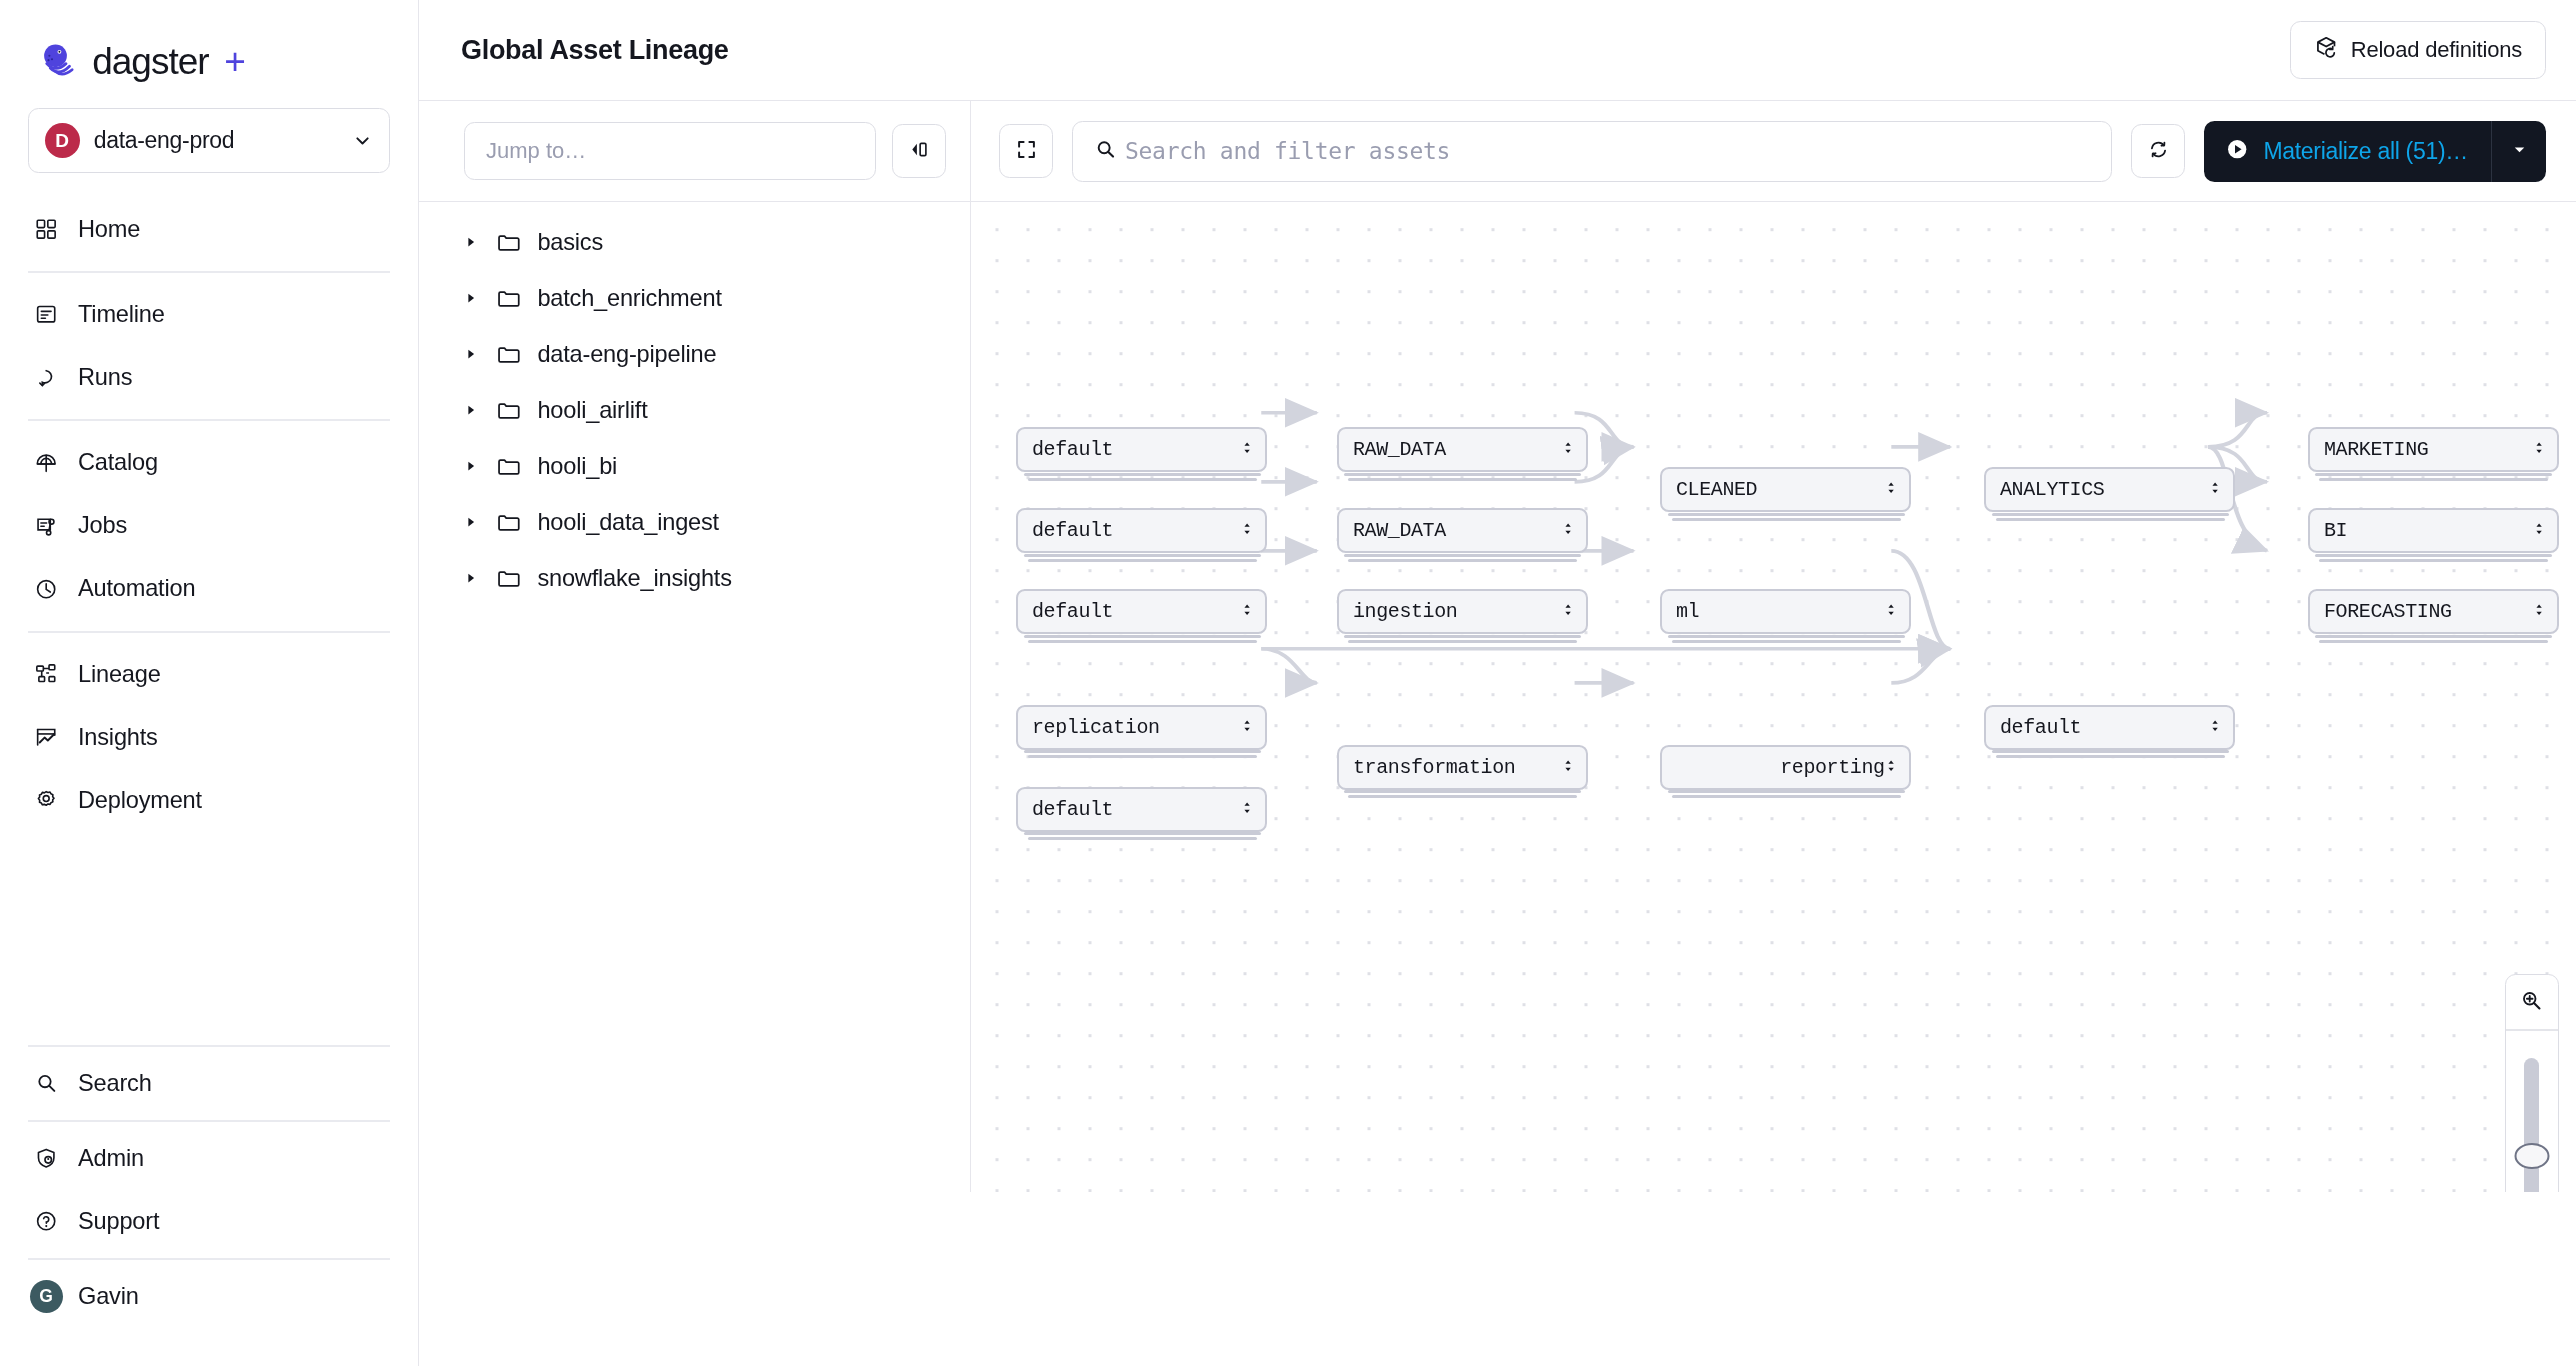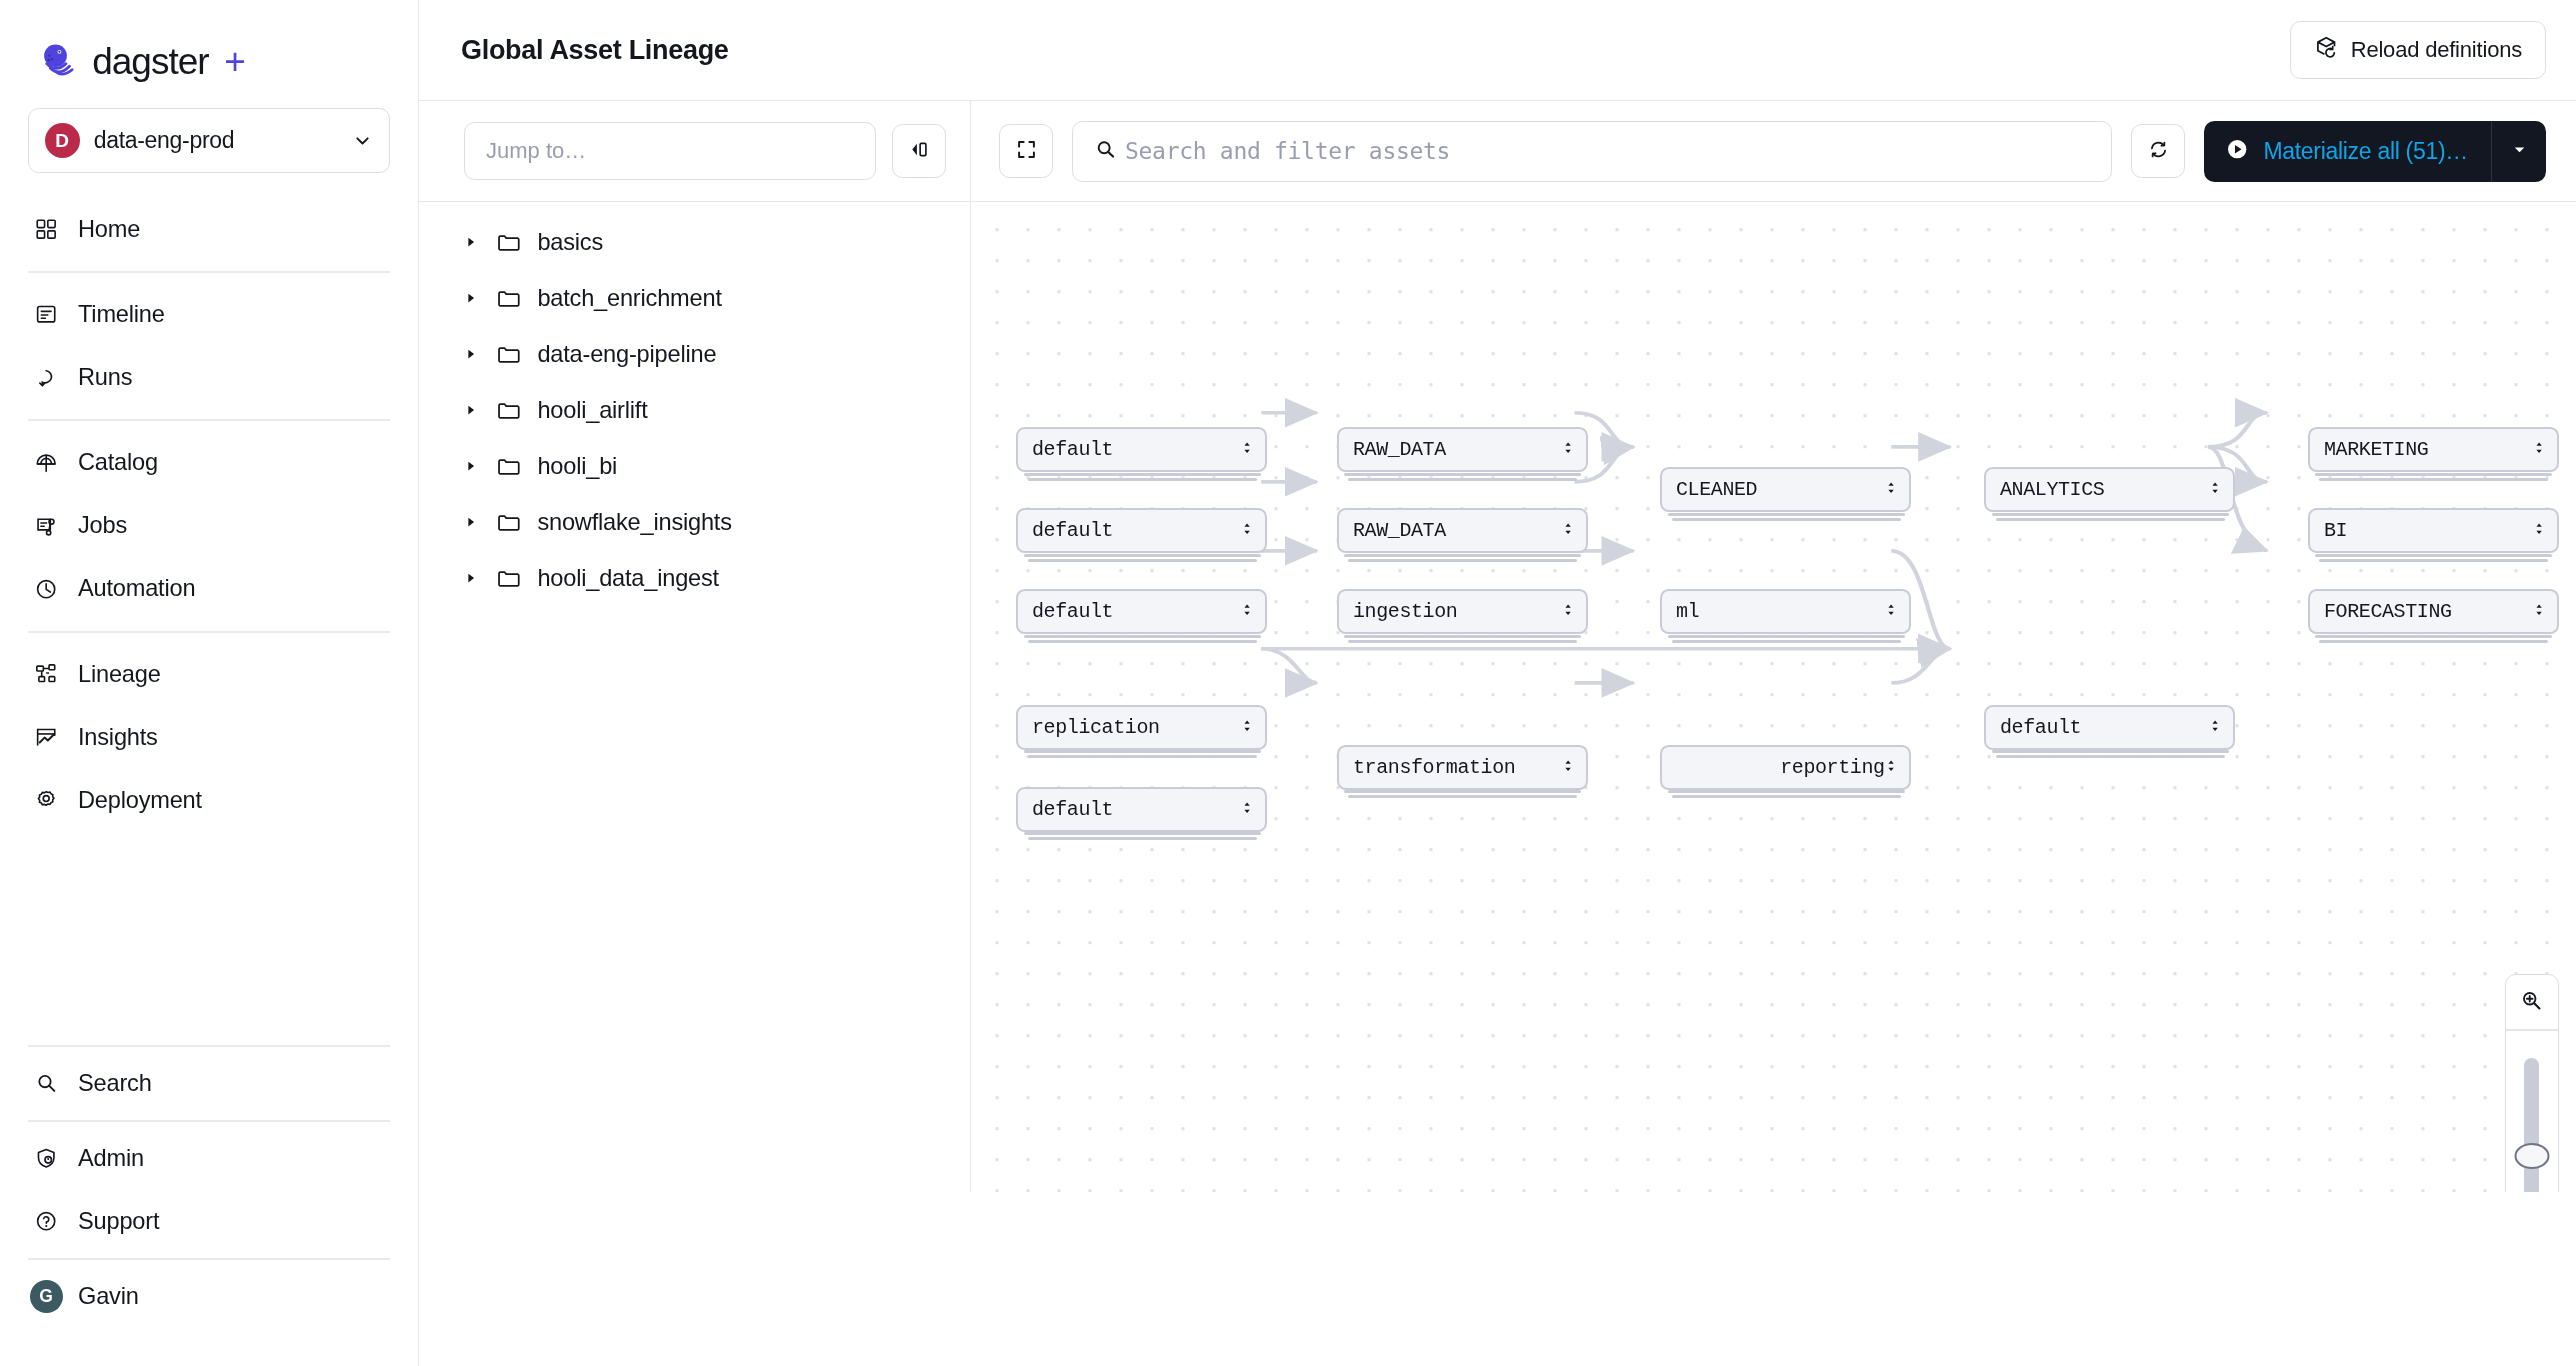--- a/index.html
+++ b/index.html
@@ -541,30 +541,30 @@
               </svg></span>
           <span class="tree-label">hooli_bi</span>
         </div>
         <div class="tree-row">
           <span class="tri"><svg viewBox="0 0 16 16" width="14" height="14">
                 <path d="M5 3 L11.5 8 L5 13 Z" fill="#15171f"></path>
               </svg></span>
           <span class="folder-ico"><svg viewBox="0 0 28 28" width="24.4" height="24.4">
                 <path d="M3.5 8.5a1.6 1.6 0 0 1 1.6-1.6h4.6l2 2.4h12.8a1.6 1.6 0 0 1 1.6 1.6v10.4a1.6 1.6 0 0 1-1.6 1.6H5.1a1.6 1.6 0 0 1-1.6-1.6z" stroke="#15171f" stroke-width="2" fill="none" stroke-linejoin="round"></path>
               </svg></span>
-          <span class="tree-label">snowflake_insights</span>
+          <span class="tree-label">hooli_data_ingest</span>
         </div>
         <div class="tree-row">
           <span class="tri"><svg viewBox="0 0 16 16" width="14" height="14">
                 <path d="M5 3 L11.5 8 L5 13 Z" fill="#15171f"></path>
               </svg></span>
           <span class="folder-ico"><svg viewBox="0 0 28 28" width="24.4" height="24.4">
                 <path d="M3.5 8.5a1.6 1.6 0 0 1 1.6-1.6h4.6l2 2.4h12.8a1.6 1.6 0 0 1 1.6 1.6v10.4a1.6 1.6 0 0 1-1.6 1.6H5.1a1.6 1.6 0 0 1-1.6-1.6z" stroke="#15171f" stroke-width="2" fill="none" stroke-linejoin="round"></path>
               </svg></span>
-          <span class="tree-label">hooli_data_ingest</span>
+          <span class="tree-label">snowflake_insights</span>
         </div>
       </div>
 
       <div class="canvas">
 
         <svg class="edges" viewBox="0 0 1880 1334" preserveAspectRatio="none">
           <defs>
             <marker id="ah" markerWidth="9" markerHeight="9" refX="7.5" refY="4" orient="auto">
               <path d="M0 0 L8 4 L0 8 Z" fill="#d2d4dd"></path>
             </marker>

